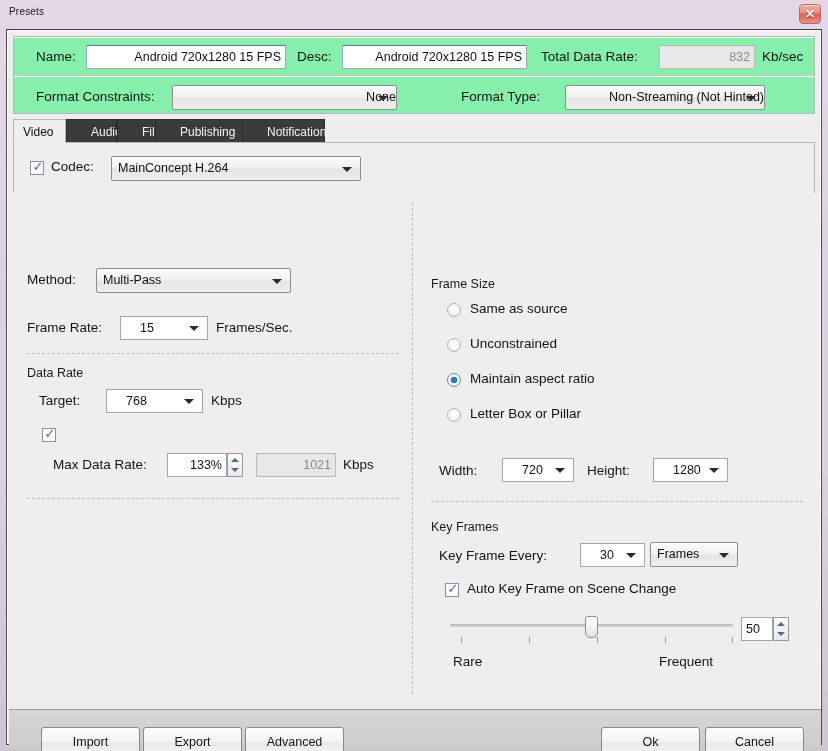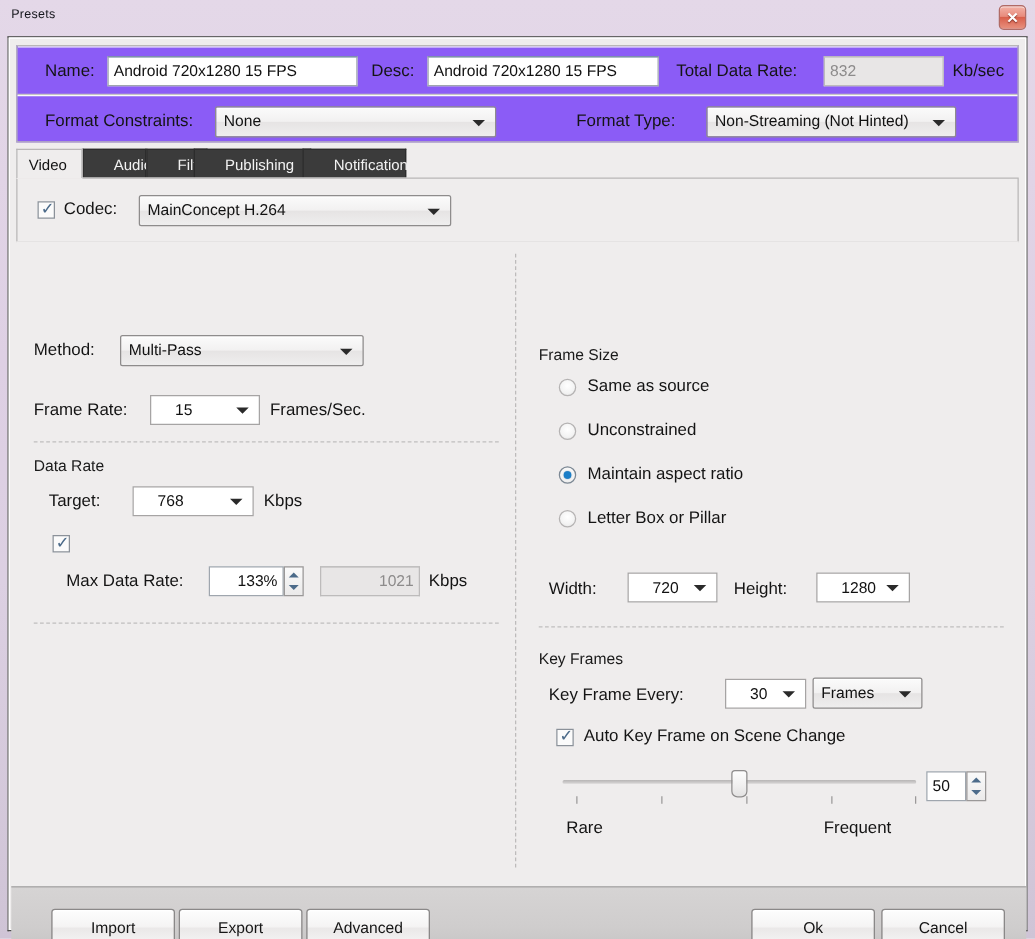--- a/index.html
+++ b/index.html
@@ -70,23 +70,24 @@
     left: 0; top: 0; right: 0; bottom: 0;
     background: #efeded;
     border: 1px solid #ffffff;
   }
 
   
   .meta-panel {
     position: absolute;
     left: 5px; top: 5px;
     width: 802px; height: 78px;
-    background: #8b5cf6;
+    background: #86efac;
     border: 1px solid #b9b7b7;
     box-shadow: inset 0 1px 0 #fdfdfd;
+    text-align: right;
   }
   .row-sep {
     position: absolute;
     left: 0; right: 0;
     height: 1px;
     background: #c6c4c4;
     box-shadow: 0 1px 0 #fafafa;
   }
 
   .lbl {

